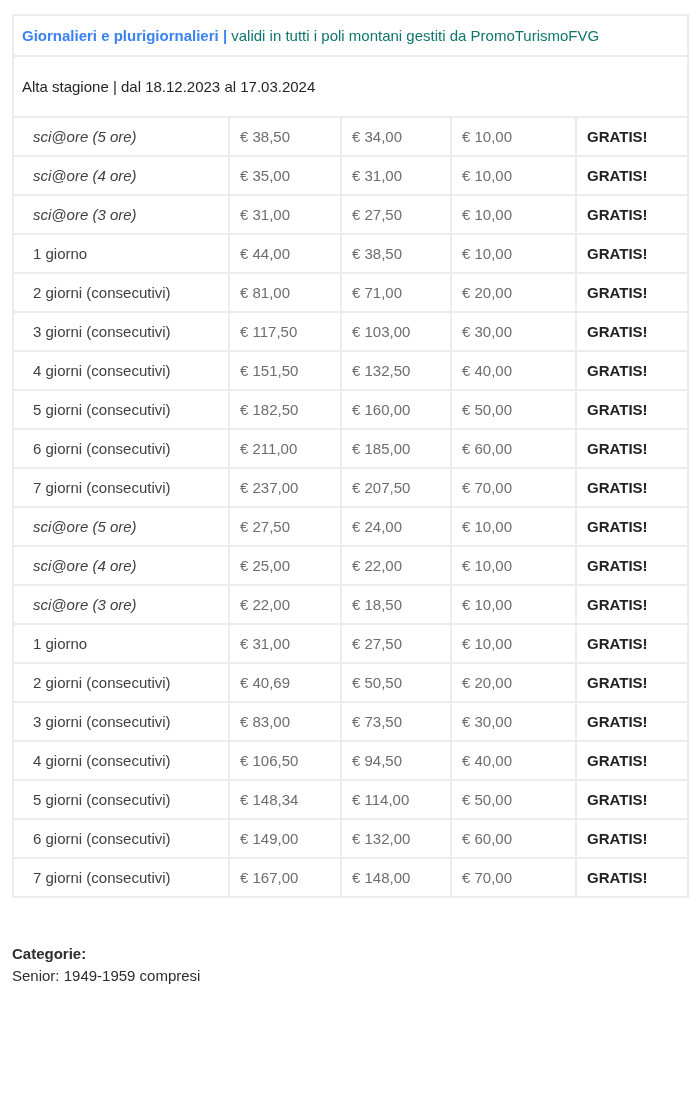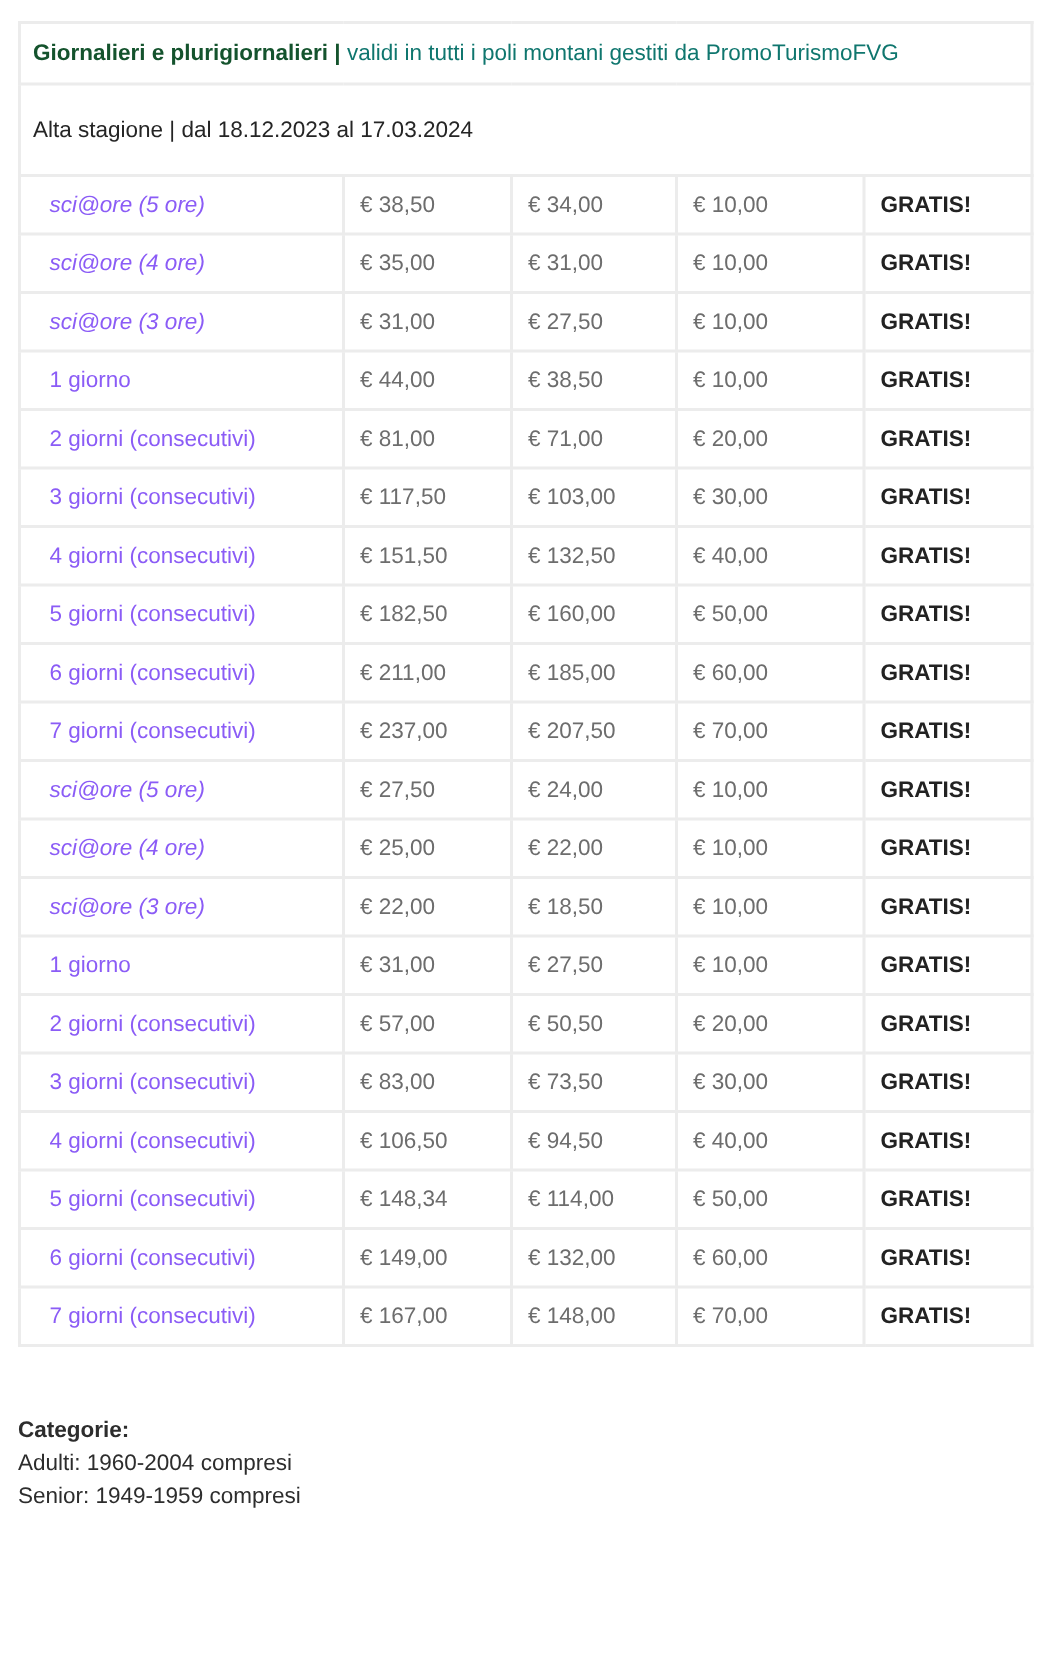--- a/index.html
+++ b/index.html
@@ -26,39 +26,39 @@
     line-height: 19px;
     box-sizing: border-box;
     text-align: left;
     font-weight: 400;
   }
   .title-row td {
     padding: 10px 8px;
   }
   .title-bold {
     font-weight: 700;
-    color: #14532d;
+    color: #3b82f6;
   }
   .title-rest {
     color: #0f766e;
   }
   .col-head {
     font-weight: 700;
     color: #252525;
     vertical-align: top;
     padding: 9px 8px 9px 10px;
     height: 55px;
   }
   .section-row td {
     font-weight: 700;
     color: #252525;
     padding: 20px 8px;
   }
   .row-label {
-    color: #8b5cf6;
+    color: #404040;
     padding: 9px 19px;
   }
   .row-label.italic {
     font-style: italic;
   }
   .price {
     color: #6d6d6d;
     padding: 9px 10px;
   }
   .price.gratis {
@@ -193,21 +193,21 @@
         </tr>
         <tr>
           <td class="row-label">1 giorno</td>
           <td class="price">€ 31,00</td>
           <td class="price">€ 27,50</td>
           <td class="price">€ 10,00</td>
           <td class="price gratis">GRATIS!</td>
         </tr>
         <tr>
           <td class="row-label">2 giorni (consecutivi)</td>
-          <td class="price">€ 57,00</td>
+          <td class="price">€ 40,69</td>
           <td class="price">€ 50,50</td>
           <td class="price">€ 20,00</td>
           <td class="price gratis">GRATIS!</td>
         </tr>
         <tr>
           <td class="row-label">3 giorni (consecutivi)</td>
           <td class="price">€ 83,00</td>
           <td class="price">€ 73,50</td>
           <td class="price">€ 30,00</td>
           <td class="price gratis">GRATIS!</td>
@@ -238,18 +238,17 @@
           <td class="price">€ 167,00</td>
           <td class="price">€ 148,00</td>
           <td class="price">€ 70,00</td>
           <td class="price gratis">GRATIS!</td>
         </tr>
       </tbody>
   </table>
 
   <div class="footer">
     <div class="footer-heading">Categorie:</div>
-    <div>Adulti: 1960-2004 compresi</div>
     <div>Senior: 1949-1959 compresi</div>
 
   </div>
 
 </div>
 
 </body></html>

